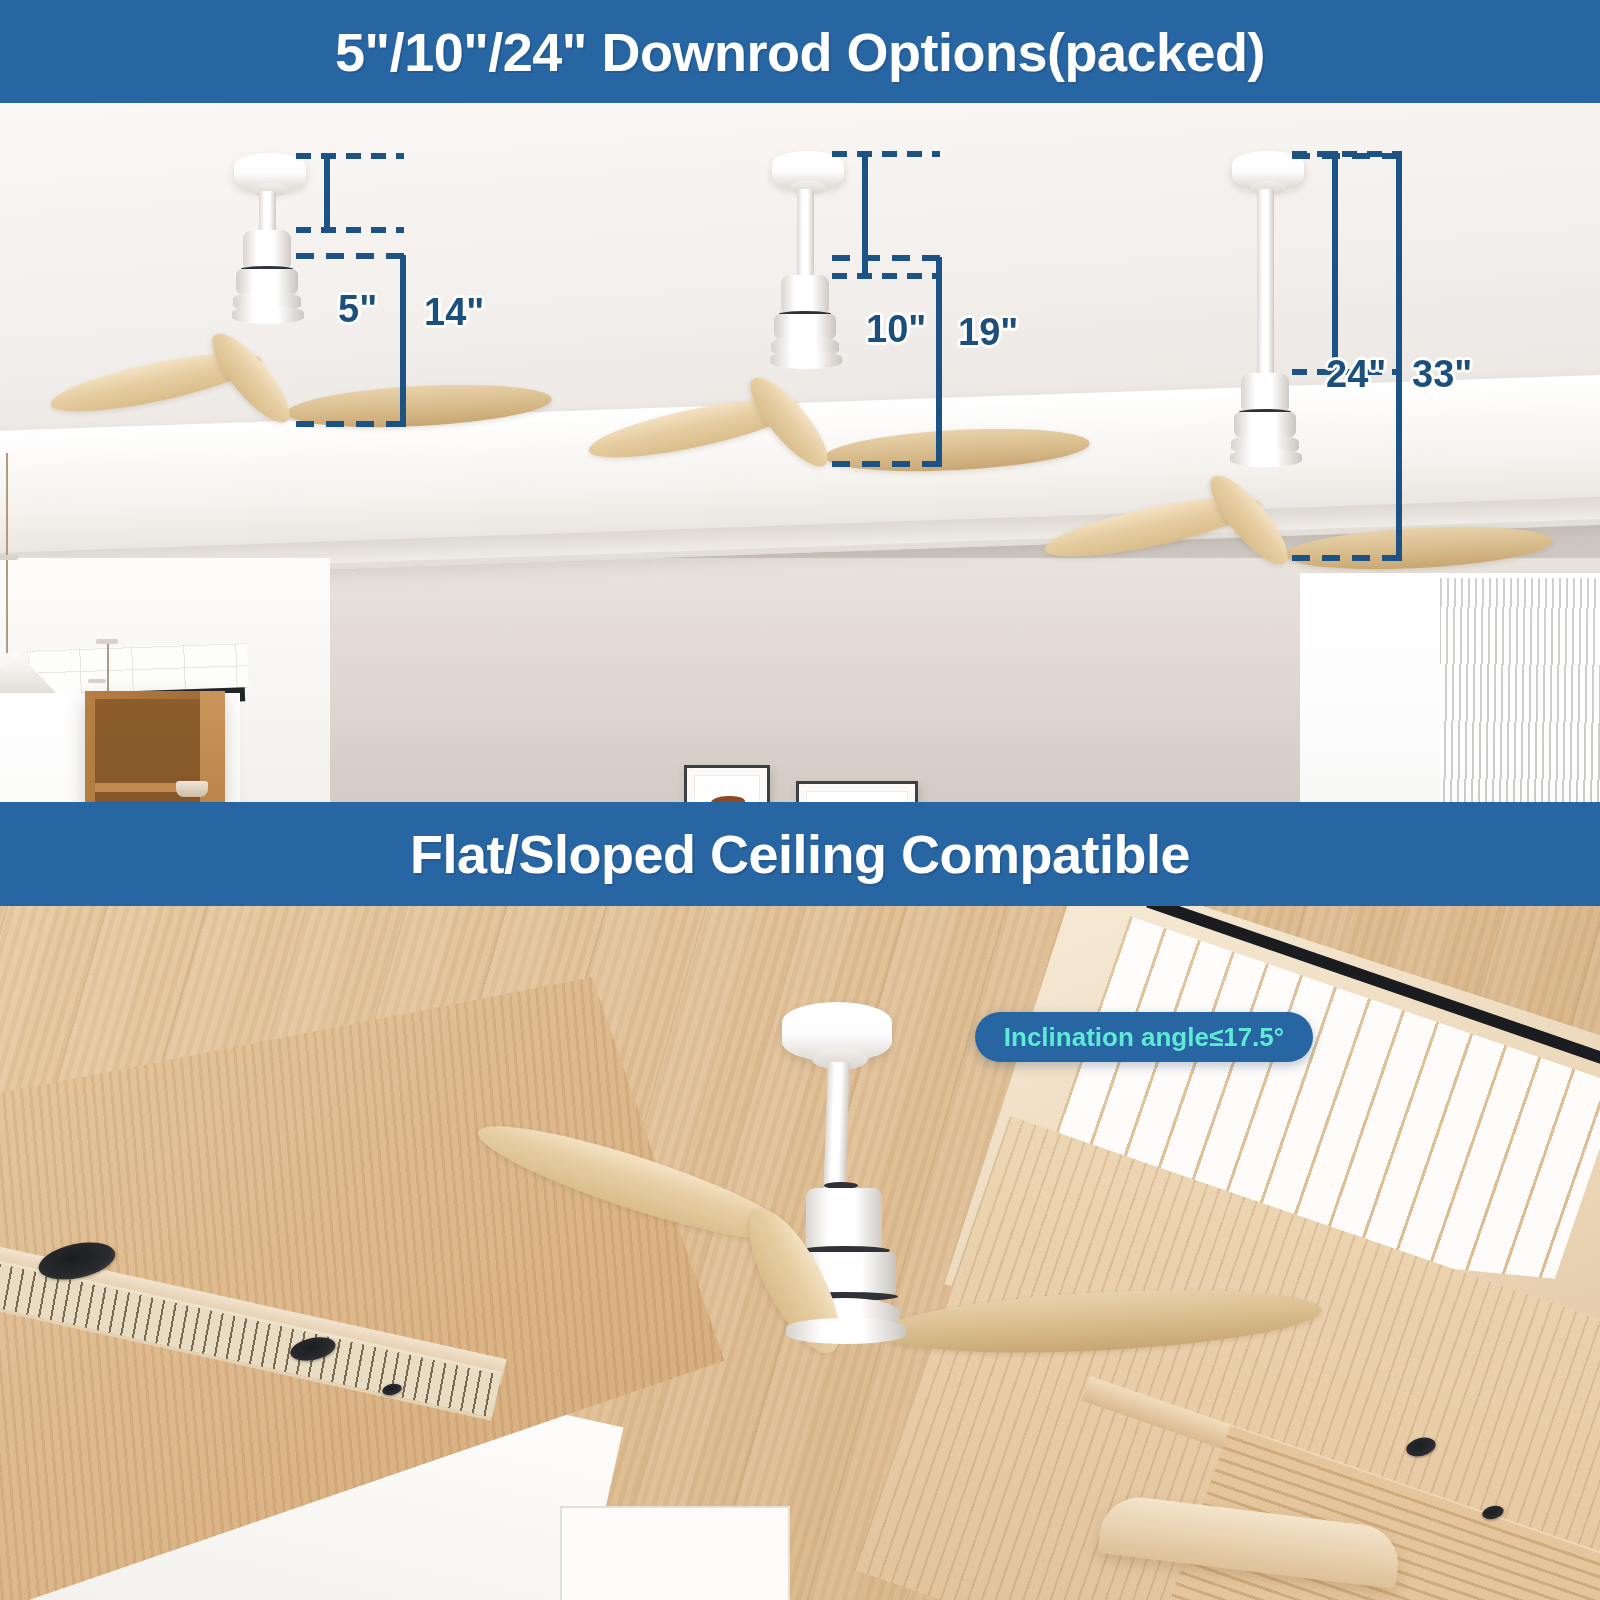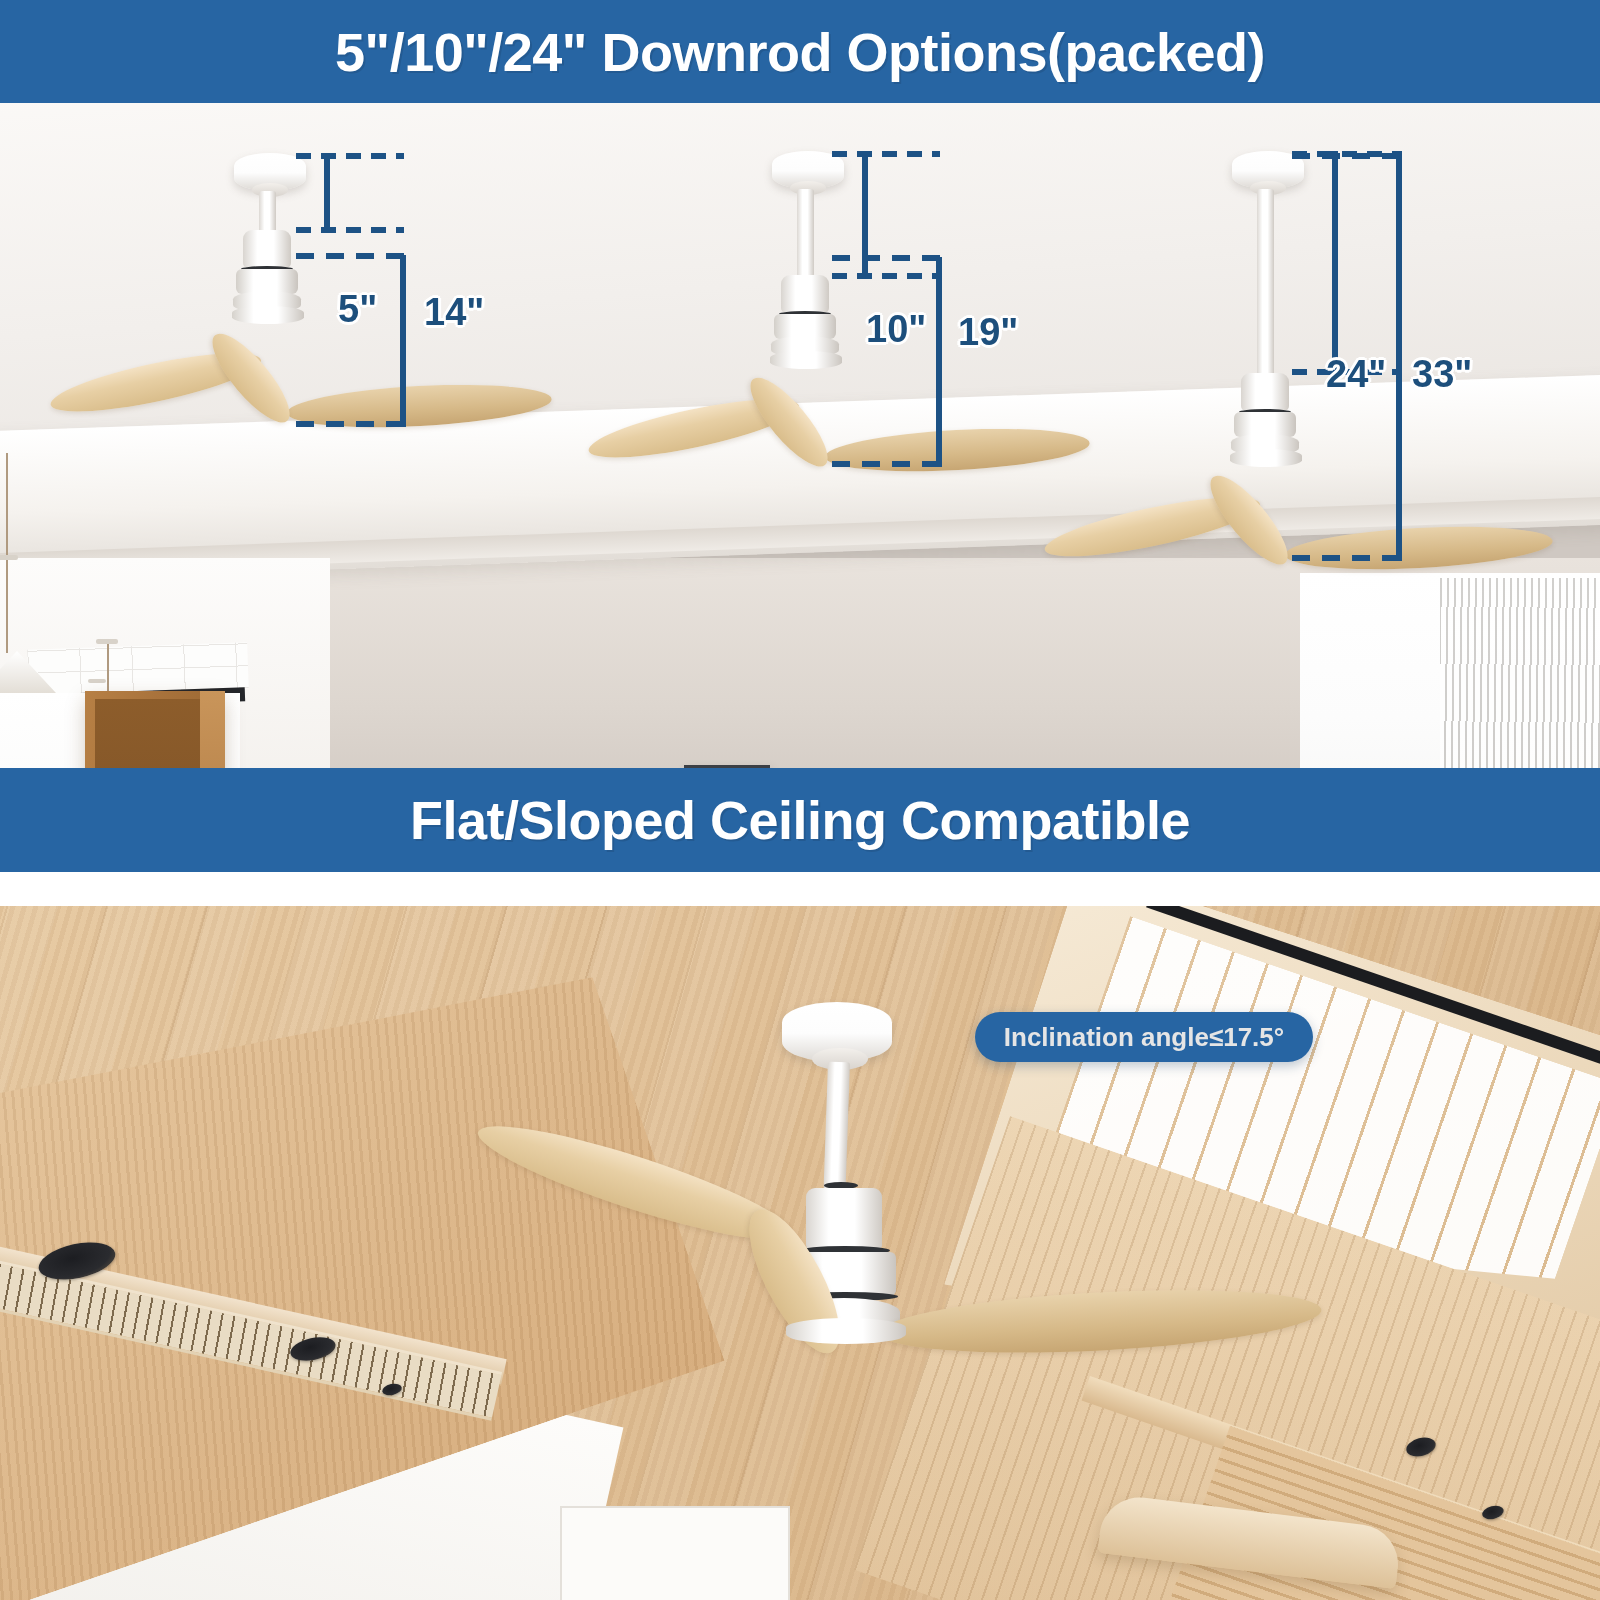--- a/index.html
+++ b/index.html
@@ -19,21 +19,21 @@
   }
   .banner-title {
     color:#ffffff;
     font-weight:bold;
     letter-spacing:-0.5px;
     text-shadow:2px 2px 0 rgba(0,0,0,0.10);
     white-space:nowrap;
   }
   #banner-top { top:0; height:103px; }
   #banner-top .banner-title { font-size:54px; }
-  #banner-mid { top:768px; height:104px; }
+  #banner-mid { top:802px; height:104px; }
   #banner-mid .banner-title { font-size:54px; }
 
   
   .scene1 {
     position:absolute; left:0; top:103px; width:1600px; height:699px;
     overflow:hidden;
     background:#cfc8c2;
   }
   
   .s1-ceiling {
@@ -313,21 +313,21 @@
     position:absolute;
     background:radial-gradient(ellipse at 45% 40%, #1c1d21 0%, #2a2b2f 62%, #6a5c48 100%);
     border-radius:50%;
     box-shadow:0 1px 3px rgba(0,0,0,0.35);
   }
 
   
   .pill {
     position:absolute;
     background:#2765a3;
-    color:#e5e5e5;
+    color:#5eead4;
     border-radius:40px;
     display:flex; align-items:center; justify-content:center;
     font-weight:bold;
     white-space:nowrap;
     box-shadow:0 4px 12px rgba(20,60,100,0.28);
     z-index:35;
   }
 </style>
 </head>
 <body>

